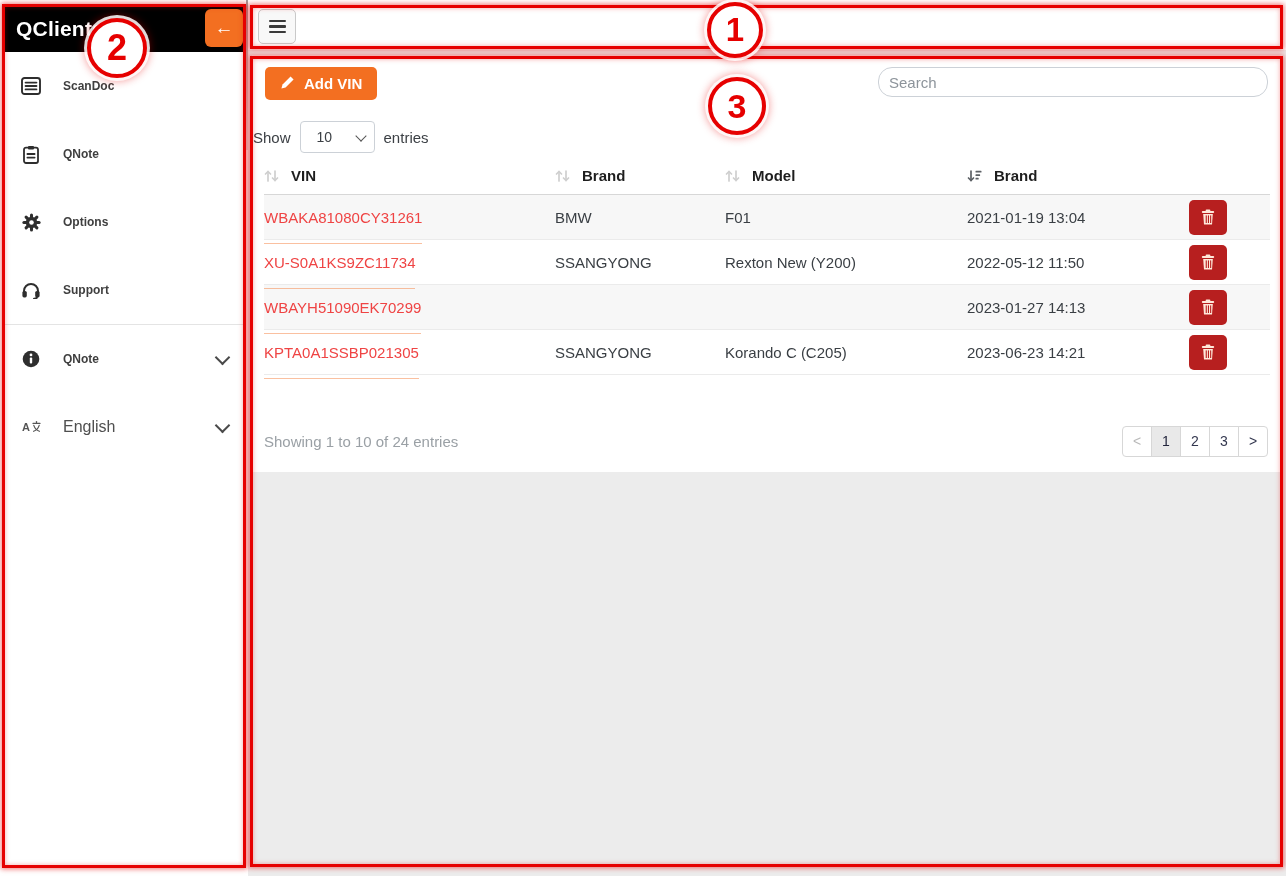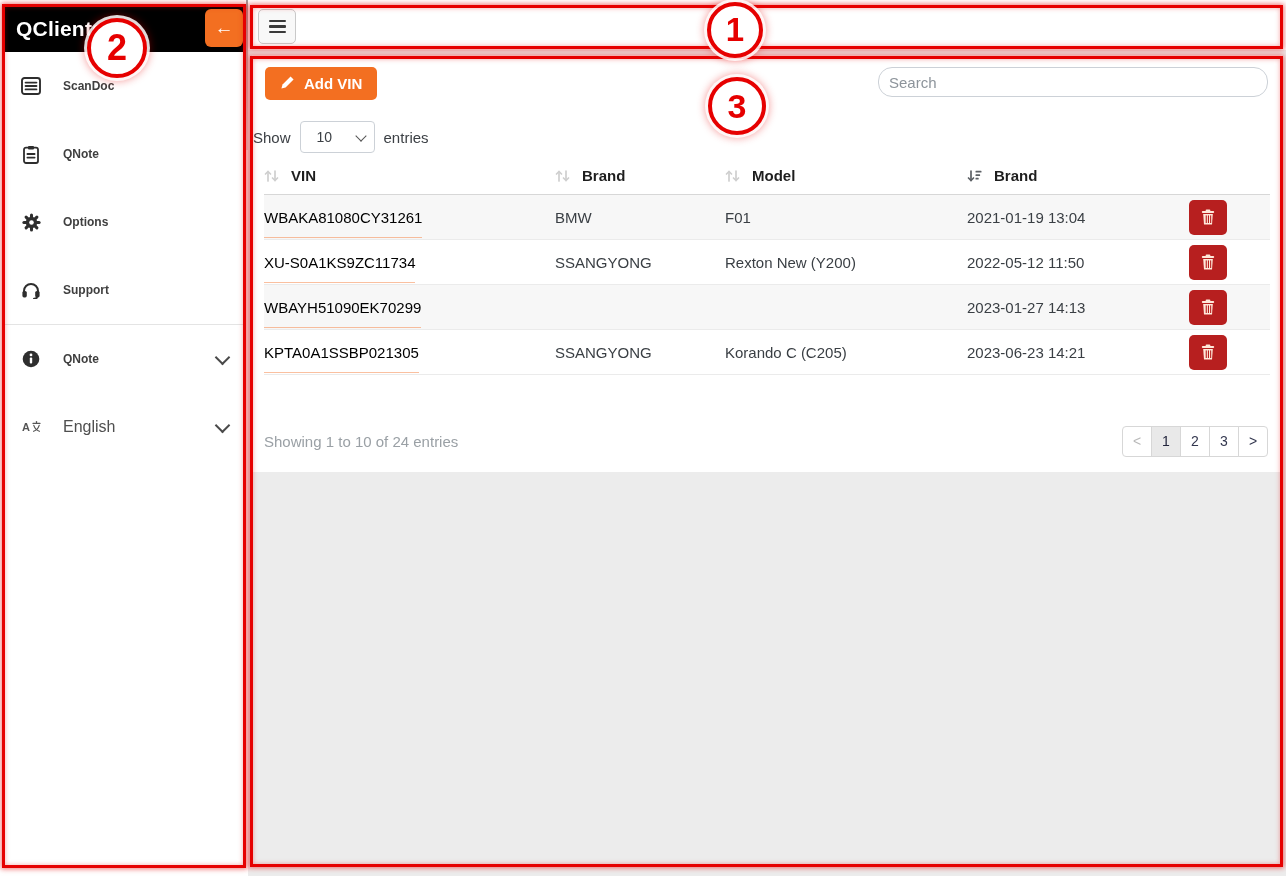--- a/index.html
+++ b/index.html
@@ -60,22 +60,22 @@
   table.vin-table{position:absolute;left:12px;top:103px;width:1006px;border-collapse:collapse;
                   table-layout:fixed;font-size:15px;}
   col.c-vin{width:291px;}col.c-brand{width:170px;}col.c-model{width:242px;}
   col.c-date{width:178px;}col.c-act{width:125px;}
   .vin-table th{text-align:left;font-weight:700;color:#1e1e1e;padding:9px 0 10px 0;
                 border-bottom:1px solid #d7d7d7;white-space:nowrap;cursor:pointer;}
   .vin-table th .th-inner{display:flex;align-items:center;gap:12px;}
   .vin-table td{height:44px;padding:0;color:#3a3f44;border-bottom:1px solid #ebebeb;
                 vertical-align:middle;white-space:nowrap;}
   .vin-table tbody tr:nth-child(odd){background:#f7f7f7;}
-  .vin-link{color:#000000;text-decoration:none;border-bottom:1px solid rgba(244,115,44,.45);
-            padding-bottom:11px;cursor:pointer;}
+  .vin-link{color:#ef4444;text-decoration:none;border-bottom:1px solid rgba(244,115,44,.45);
+            padding-bottom:17px;cursor:pointer;}
   .act-cell{text-align:center;}
   .btn-del{width:38px;height:35px;background:#b71f1f;border:none;border-radius:5px;cursor:pointer;
            display:inline-flex;align-items:center;justify-content:center;}
 
   .table-footer{position:absolute;left:12px;right:14px;top:366px;height:40px;
                 display:flex;align-items:center;justify-content:space-between;}
   .showing-info{color:#9aa0a5;font-size:15px;}
   .pager{display:flex;}
   .page-btn{min-width:30px;height:31px;border:1px solid #d7d7d7;background:#fff;color:#33374f;
             font-size:14px;display:flex;align-items:center;justify-content:center;cursor:pointer;

